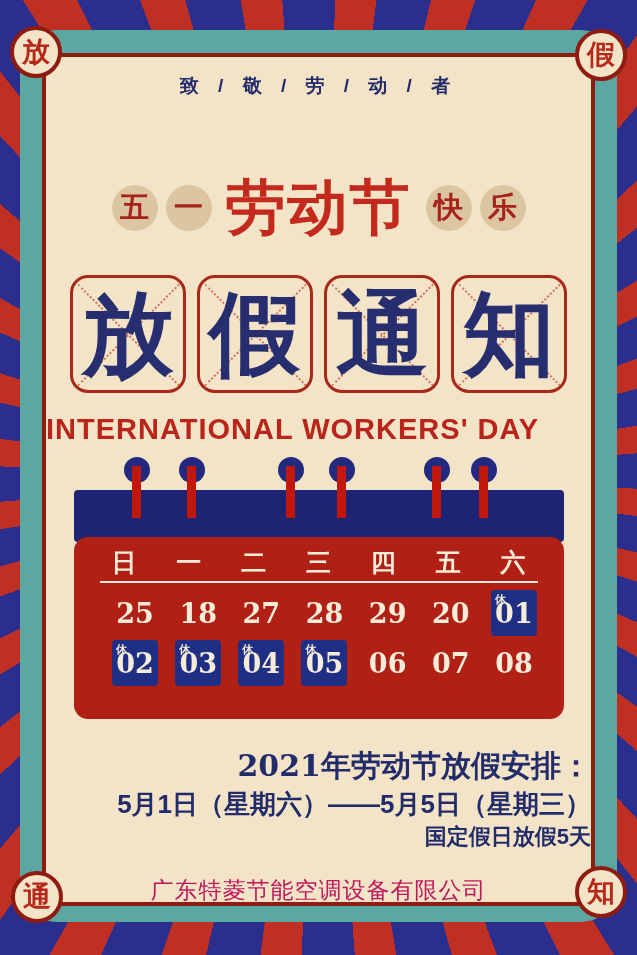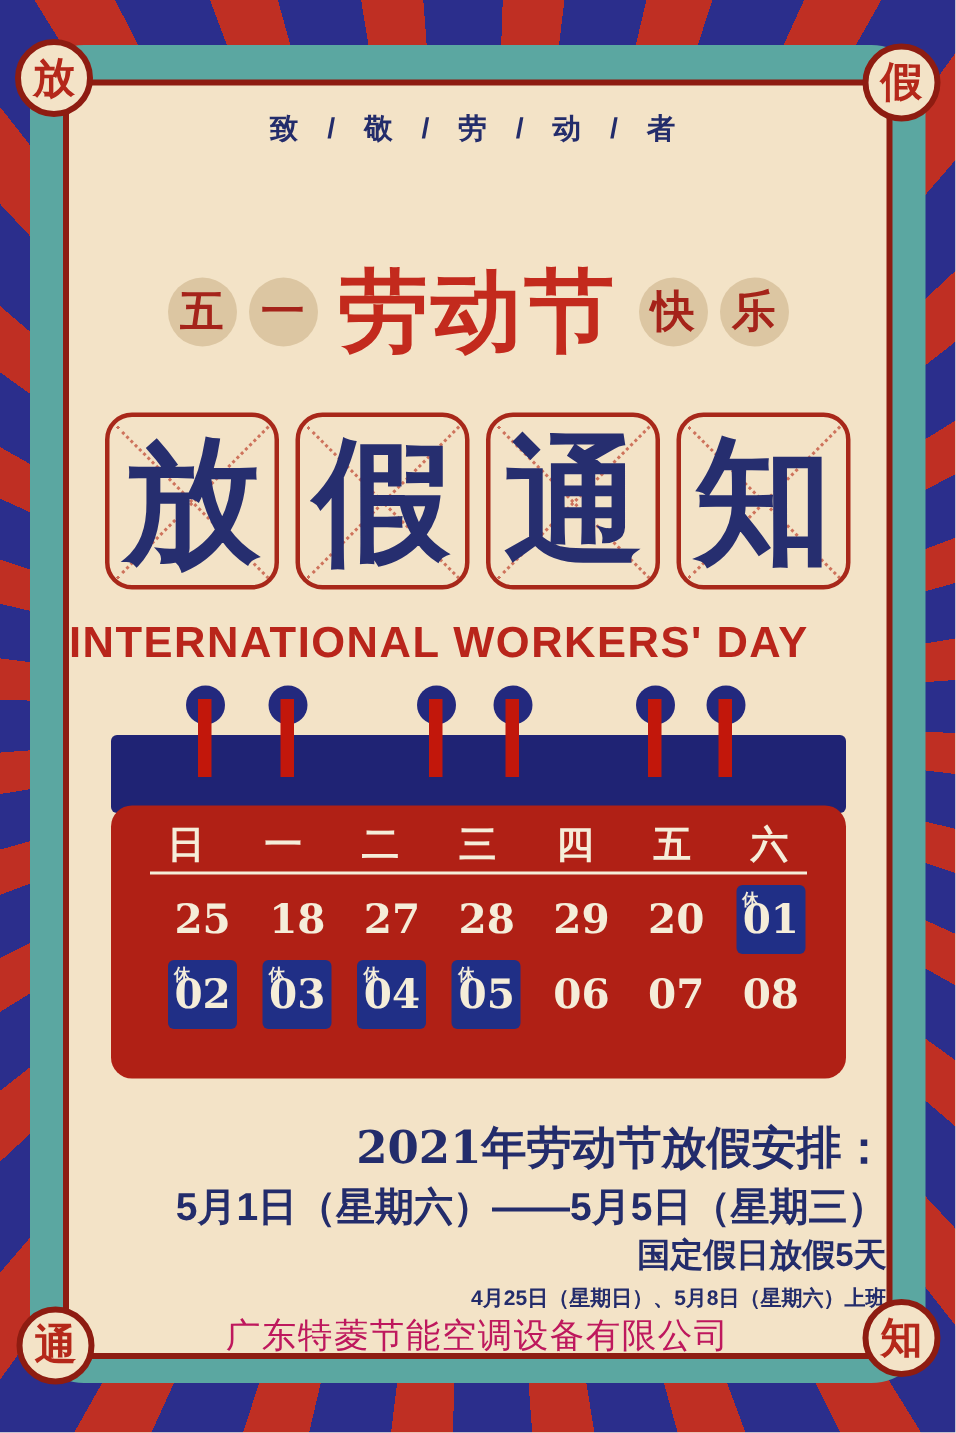--- a/index.html
+++ b/index.html
@@ -288,21 +288,20 @@
             <span class="date-num">07</span>
             <span class="date-num">08</span>
           </div>
       </div>
     </div>
 
     <div class="schedule">
       <div class="sch-heading">2021年劳动节放假安排：</div>
       <div class="sch-dates">5月1日（星期六）——5月5日（星期三）</div>
       <div class="sch-duration">国定假日放假5天</div>
-      <div class="sch-workdays">4月25日（星期日）、5月8日（星期六）上班</div>
     </div>
 
     <div class="company">广东特菱节能空调设备有限公司</div>
   </div>
 
   <div class="badge tl">
     <span>放</span>
   </div>
   <div class="badge tr">
     <span>假</span>

